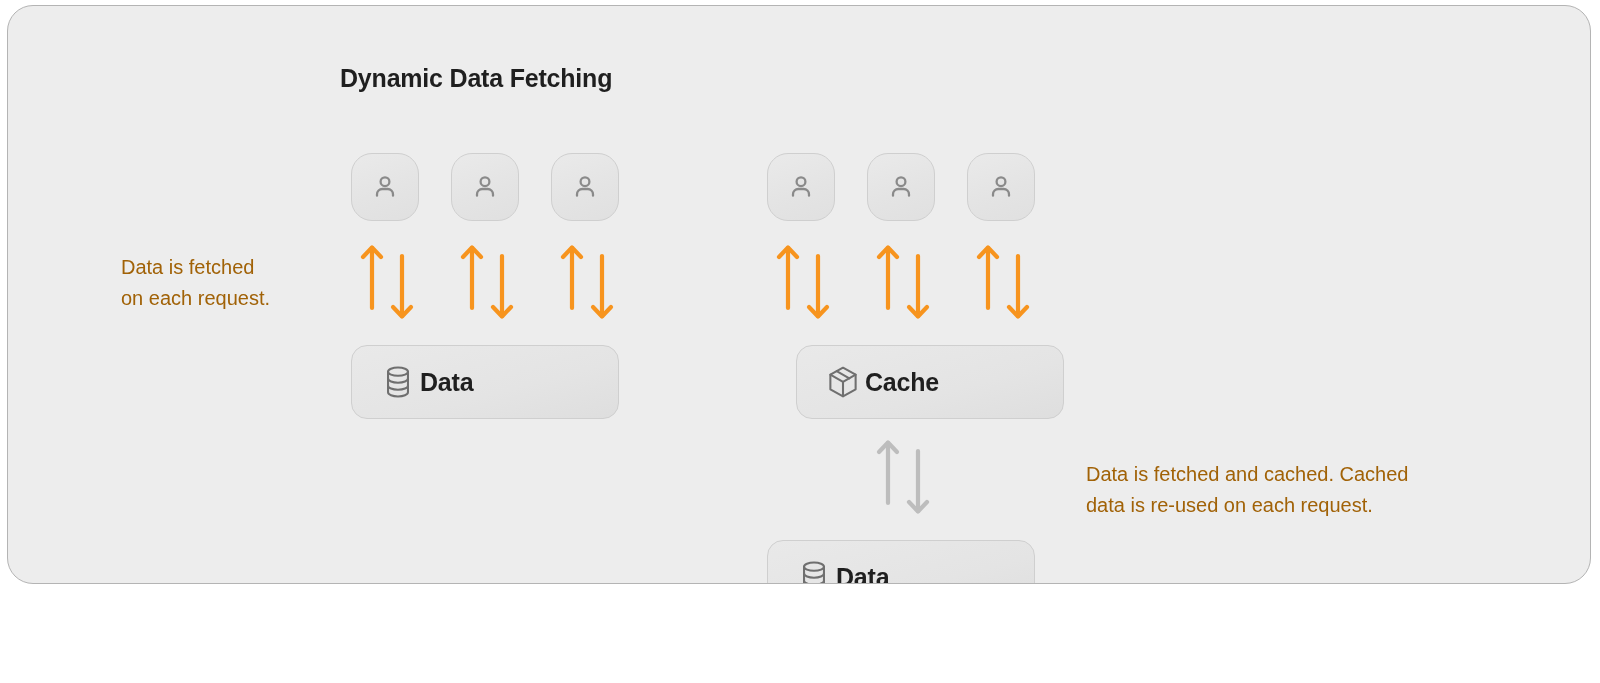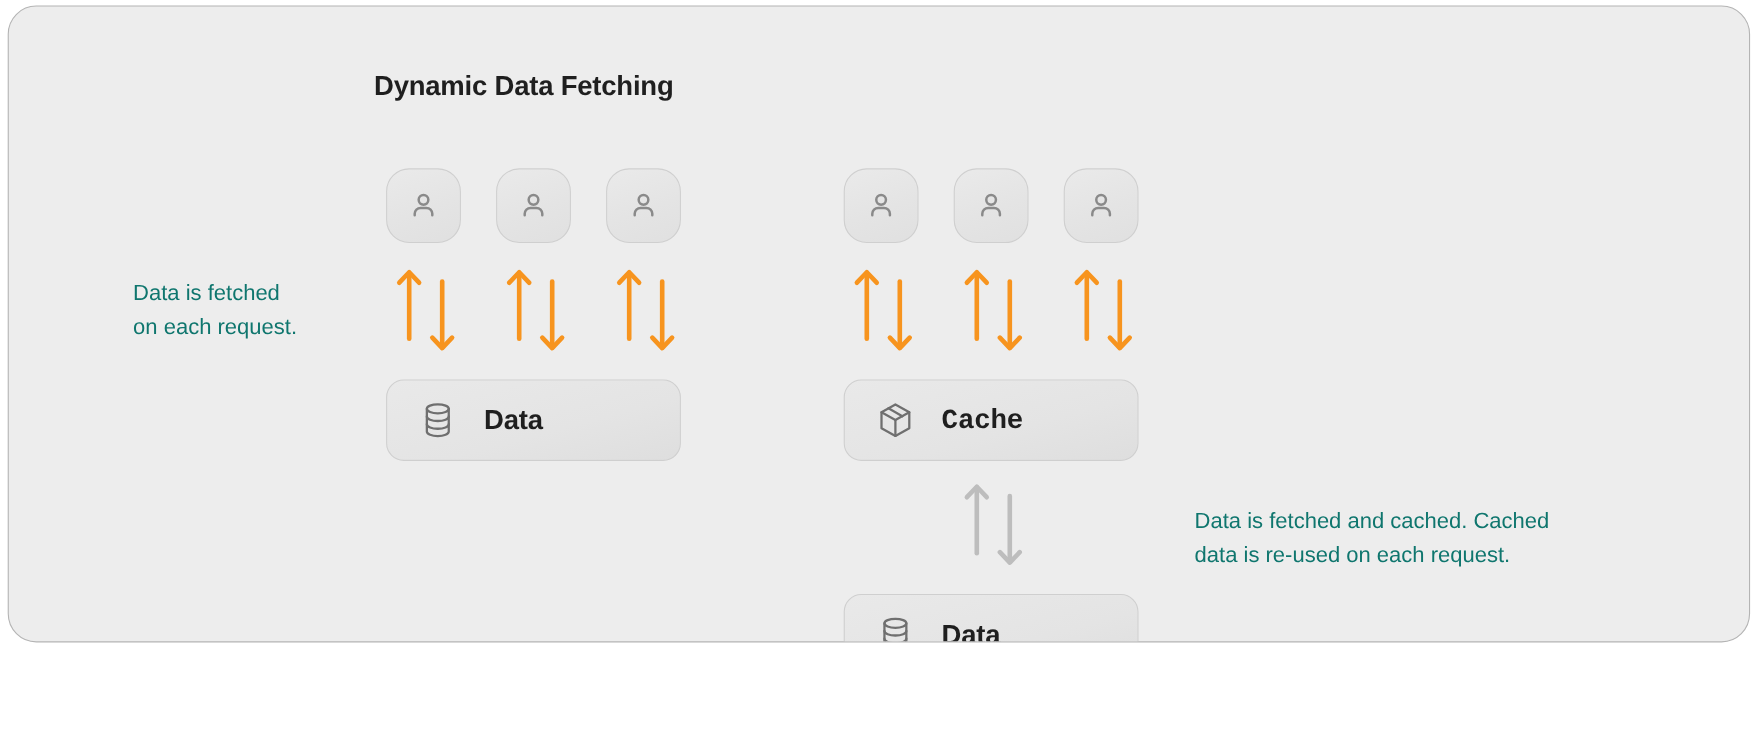--- a/index.html
+++ b/index.html
@@ -38,21 +38,21 @@
     white-space: nowrap;
     line-height: 1;
   }
   #title-dynamic { left: 332px; top: 60px; }
   #title-static  { left: 766px; top: 60px; }
 
   
   .caption {
     position: absolute;
     font-size: 20px;
-    color: #0f766e;
+    color: #a16207;
     line-height: 31px;
     white-space: pre-line;
   }
   #caption-left  { left: 113px; top: 246px; width: 240px; }
   #caption-right { left: 1078px; top: 453px; width: 400px; }
 
   
   .avatar {
     position: absolute;
     width: 68px;
@@ -91,30 +91,30 @@
   }
   .store-box .store-icon {
     flex: 0 0 auto;
     width: 32px;
     height: 36px;
     display: flex;
     align-items: center;
     justify-content: center;
   }
   .store-box .store-label {
-    margin-left: 26px;
+    margin-left: 6px;
     font-size: 25px;
     font-weight: bold;
     color: #1f1f1f;
     letter-spacing: -0.2px;
     line-height: 1;
   }
 
   #box-data-dynamic { left: 343px; top: 339px; width: 268px; }
-  #box-cache        { left: 759px; top: 339px; width: 268px; font-family: Liberation Mono, monospace; }
+  #box-cache        { left: 788px; top: 339px; width: 268px; }
   #box-data-static  { left: 759px; top: 534px; width: 268px; }
 </style>
 </head>
 <body>
 
 <div id="card">
 
   <div class="col-title" id="title-dynamic">Dynamic Data Fetching</div>
 
 

